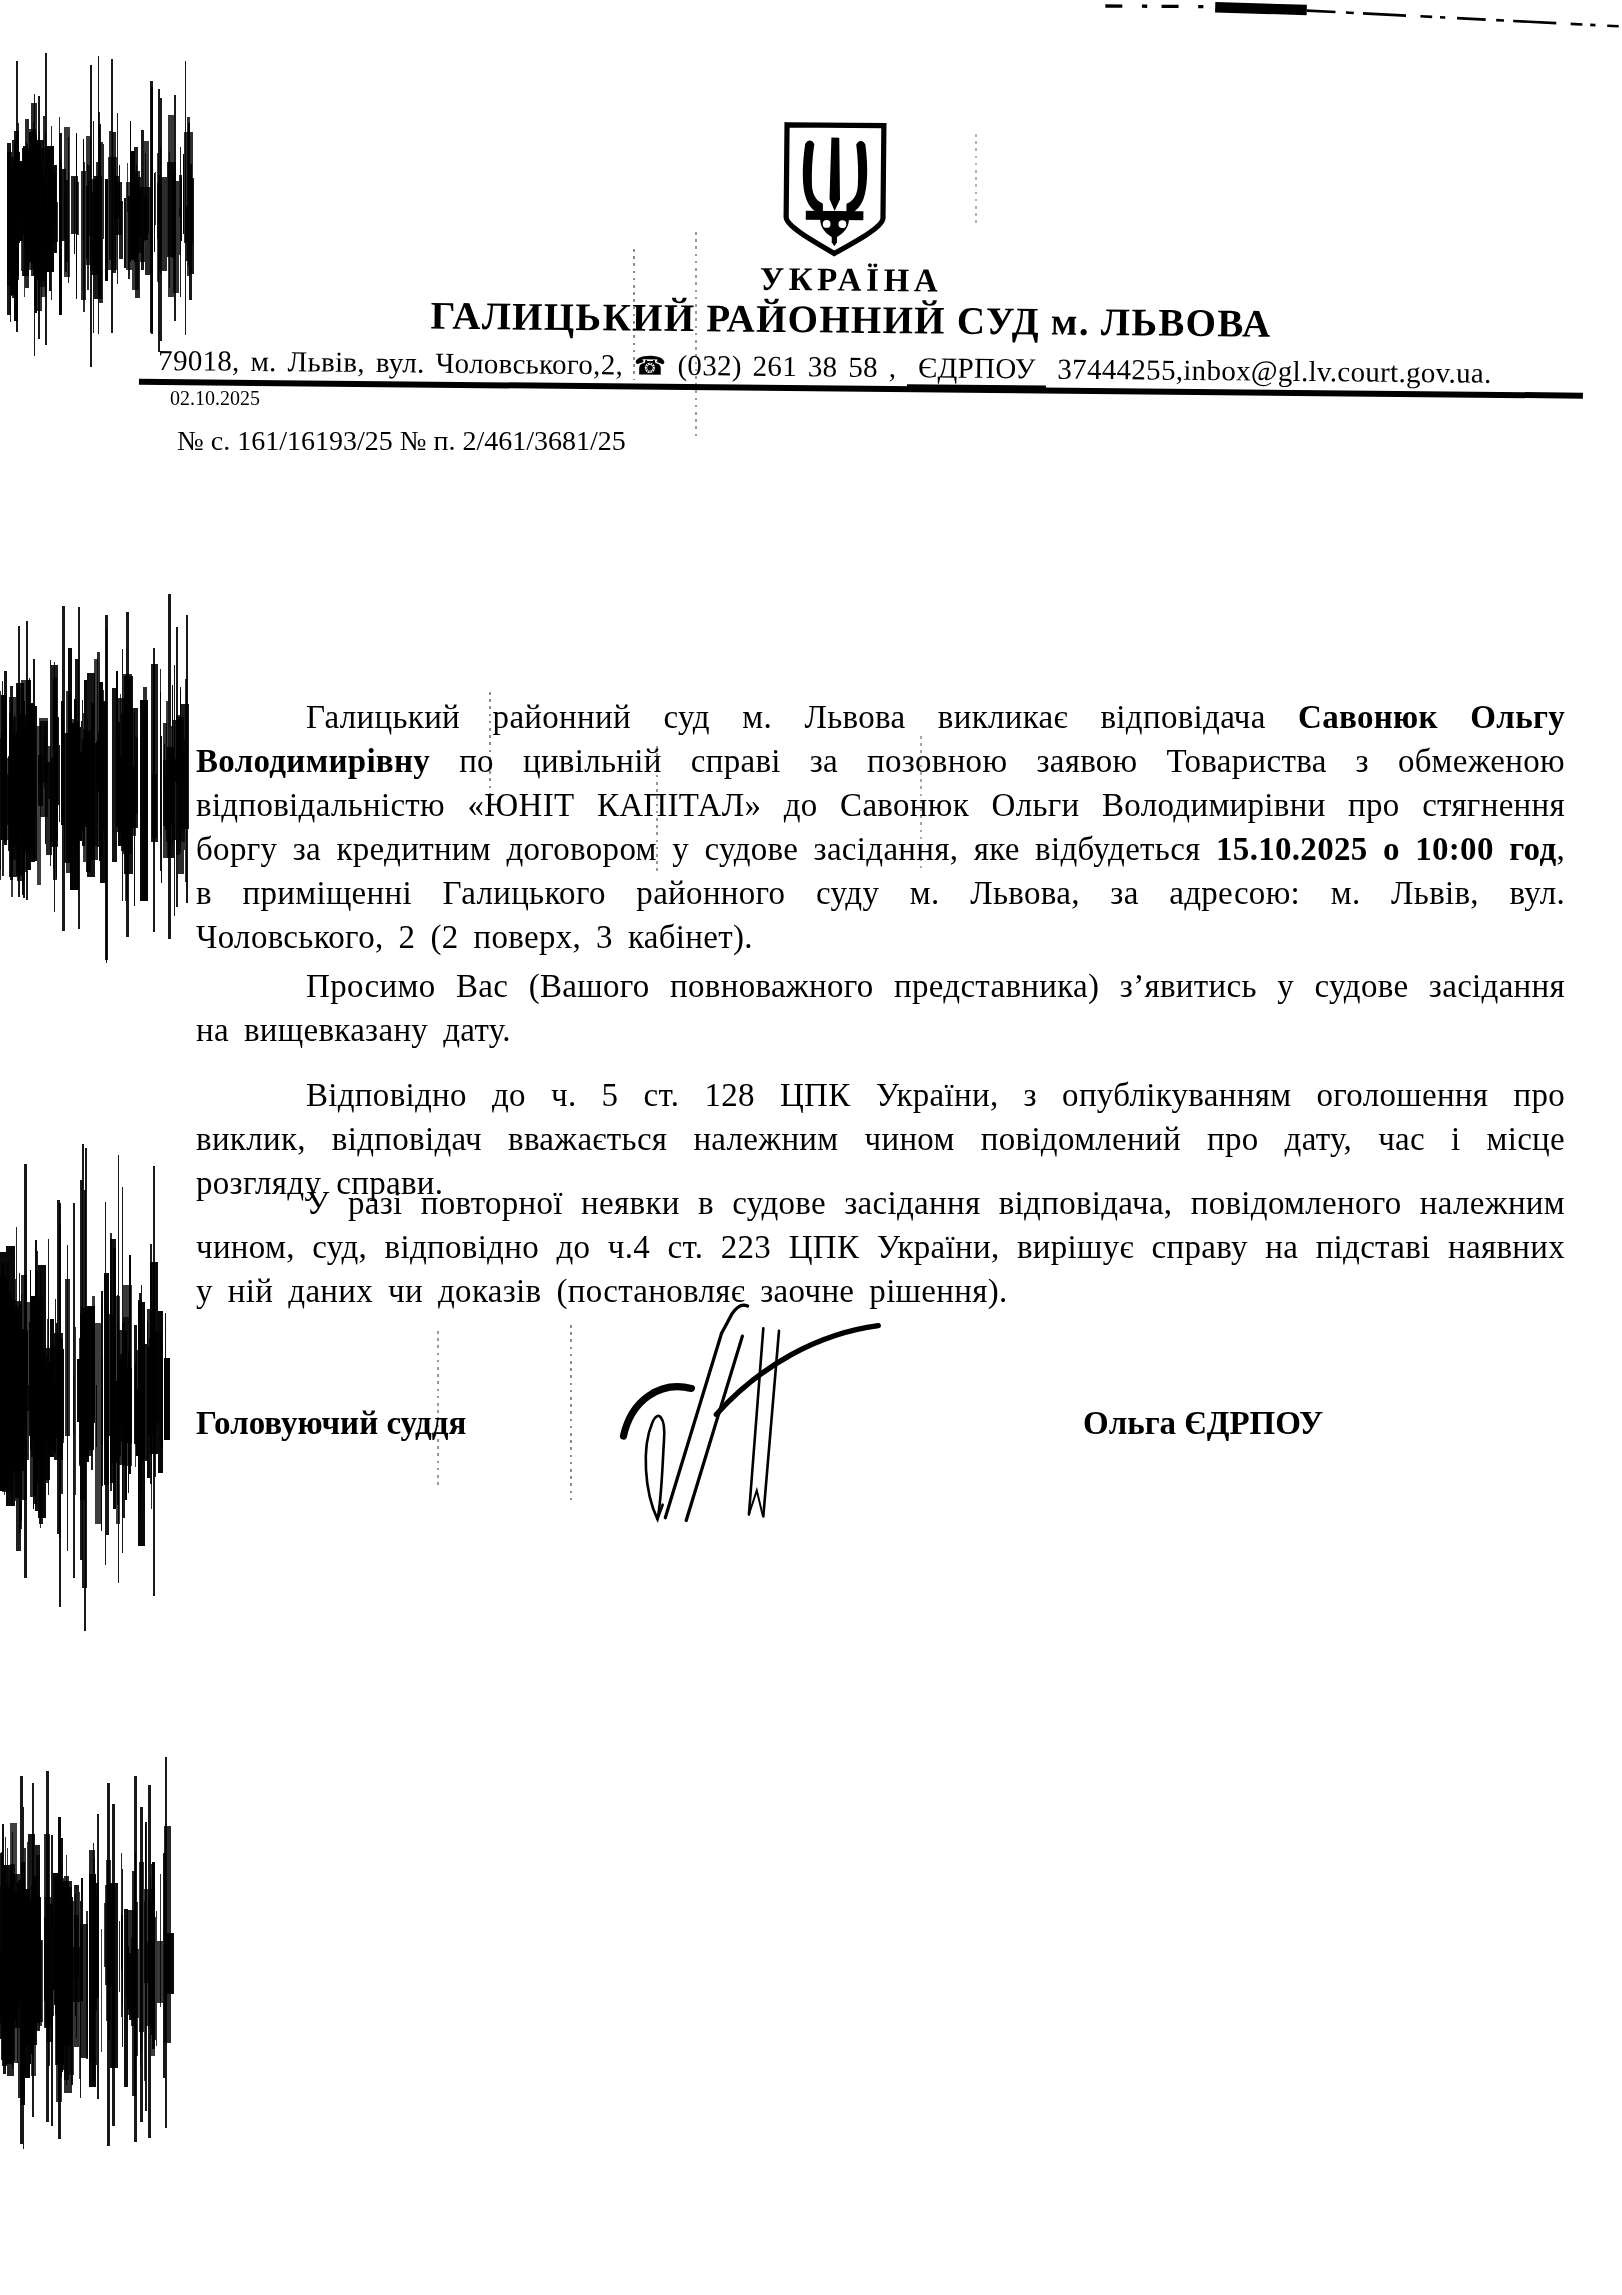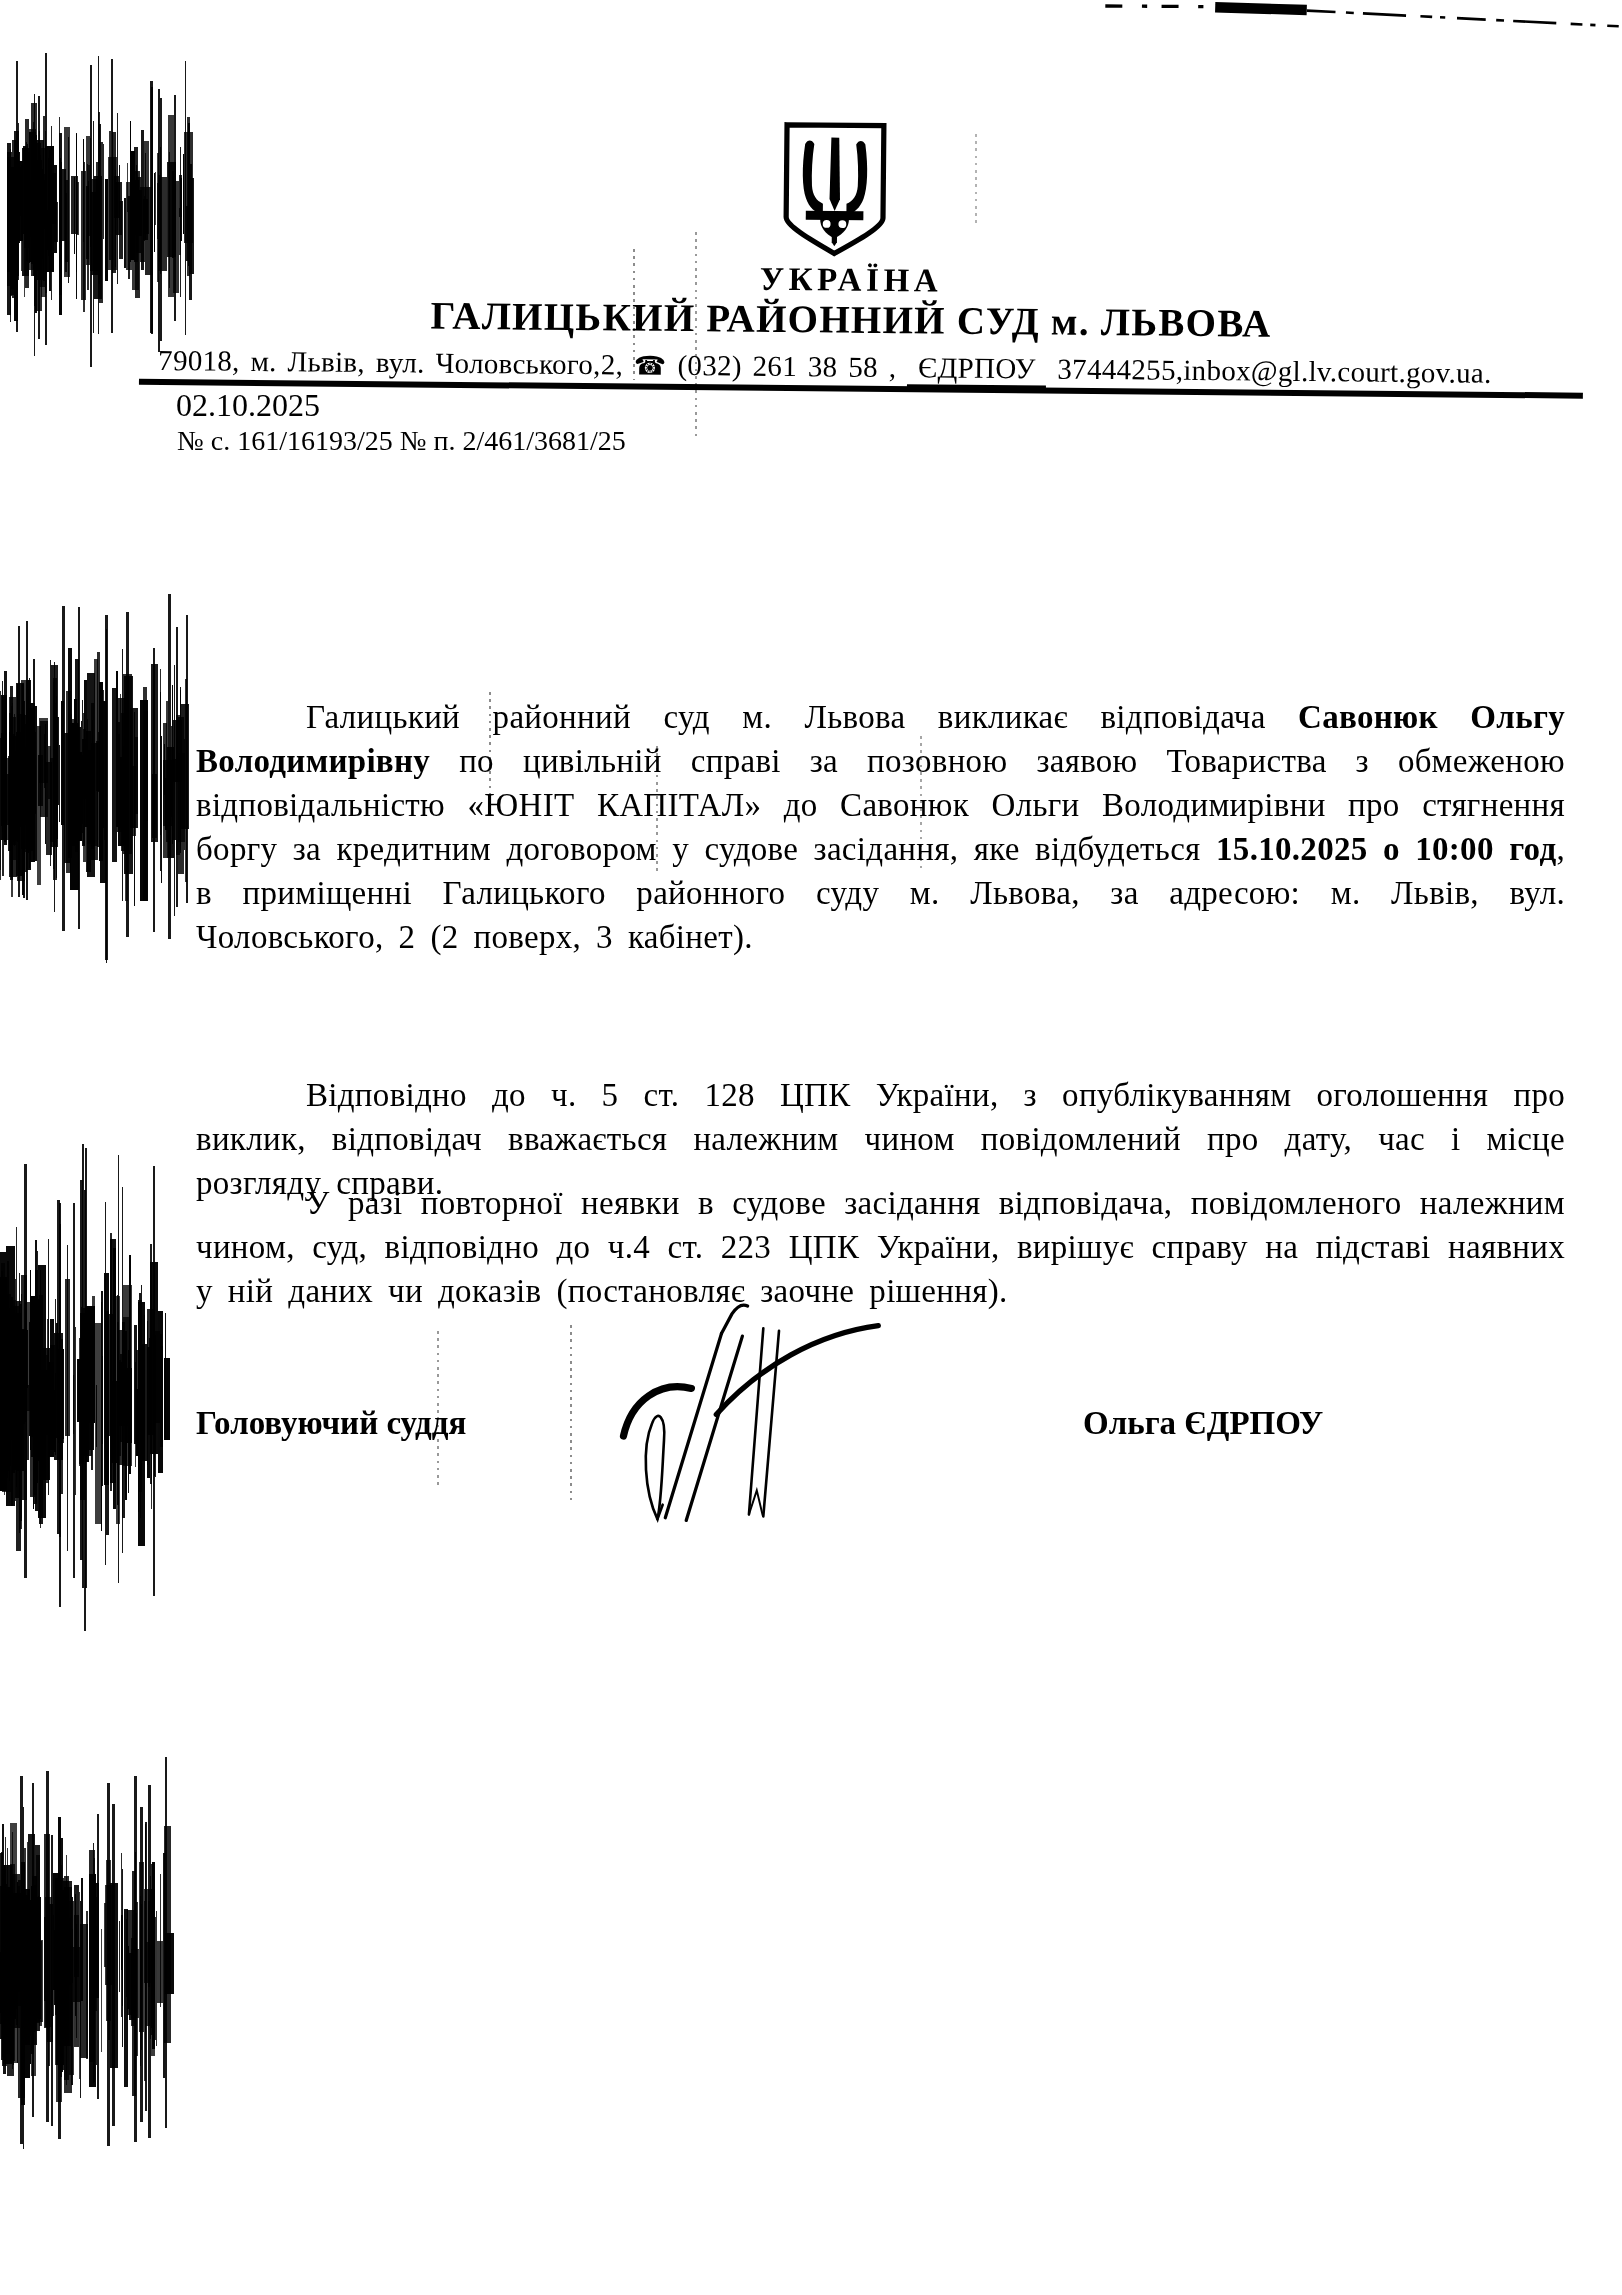--- a/index.html
+++ b/index.html
@@ -31,21 +31,21 @@
     position:absolute;left:158px;top:344px;
     font-size:29px;letter-spacing:0.3px;word-spacing:3.3px;white-space:nowrap;
   }
   .address .edrpou{
     border-bottom:3.3px solid #000;padding-bottom:0.7px;
   }
   .phone-glyph{font-family:"DejaVu Sans","Liberation Sans",sans-serif;font-size:26px;}
   .rule{
     position:absolute;left:139px;top:379px;width:1444px;height:5.9px;background:#000;
   }
-  .date-line{position:absolute;left:176px;top:387px;font-size:32px;}
+  .date-line{position:absolute;left:170px;top:387px;font-size:20px;}
   .case-line{position:absolute;left:177px;top:425px;font-size:28px;}
   
   .doc-title{
     position:absolute;left:196px;top:594px;width:1341px;
     text-align:center;font-size:32px;font-weight:bold;letter-spacing:0.7px;
   }
   
   .para{
     position:absolute;left:196px;width:1369px;
     font-size:33px;line-height:44px;text-align:justify;
@@ -863,20 +863,21 @@
   </div>
 
   <div class="date-line">02.10.2025</div>
   <div class="case-line">№ с. 161/16193/25 № п. 2/461/3681/25</div>
 
 
   <div class="para p1">
     <span>Галицький районний суд м. Львова викликає відповідача </span><span class="b">Савонюк Ольгу Володимирівну</span><span> по цивільній справі за позовною заявою Товариства з обмеженою відповідальністю «ЮНІТ КАПІТАЛ» до Савонюк Ольги Володимирівни про стягнення боргу за кредитним договором у судове засідання, яке відбудеться </span><span class="b">15.10.2025 о 10:00 год</span><span>, в приміщенні Галицького районного суду м. Львова, за адресою: м. Львів, вул. Чоловського, 2 (2 поверх, 3 кабінет).</span>
   </div>
 
+  <div class="para p2">Просимо Вас (Вашого повноважного представника) з’явитись у судове засідання на вищевказану дату.</div>
   <div class="para p3">Відповідно до ч. 5 ст. 128 ЦПК України, з опублікуванням оголошення про виклик, відповідач вважається належним чином повідомлений про дату, час і місце розгляду справи.</div>
   <div class="para p4">У разі повторної неявки в судове засідання відповідача, повідомленого належним чином, суд, відповідно до ч.4 ст. 223 ЦПК України, вирішує справу на підставі наявних у ній даних чи доказів (постановляє заочне рішення).</div>
 
   <div class="sig-role">Головуючий суддя</div>
 
   <svg class="sig-svg" width="340" height="281" viewBox="0 0 520 430">
     <g fill="none" stroke="#000" stroke-linecap="round">
       <path d="M100,372 C80,330 76,262 92,225 C100,204 113,214 110,252 C107,302 106,345 100,372 Z" stroke-width="4"></path>
       <path d="M100,372 L108,350" stroke-width="4"></path>
       <path d="M112,370 L198,88" stroke-width="5"></path>

